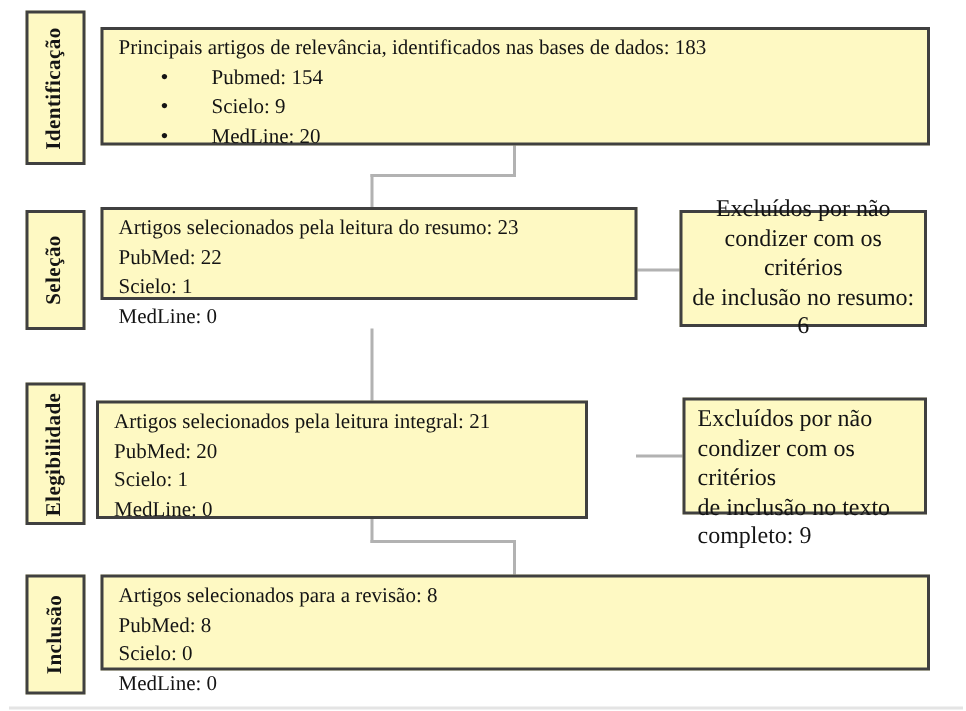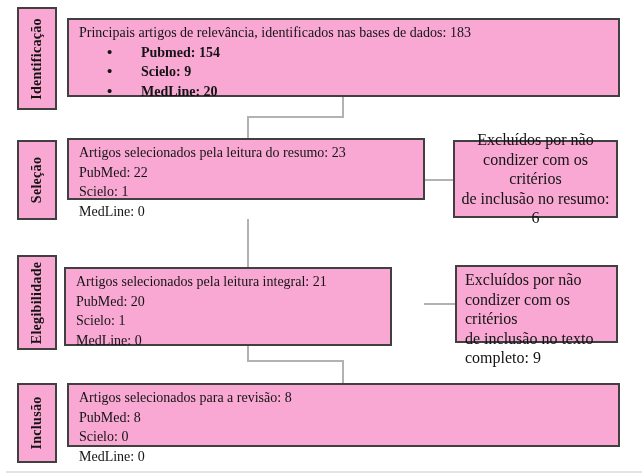--- a/index.html
+++ b/index.html
@@ -9,41 +9,41 @@
     height: 474px;
     background: #ffffff;
     font-family: "Liberation Serif", serif;
     color: #141414;
     overflow: hidden;
   }
   .box {
     position: absolute;
     box-sizing: border-box;
     border: 2px solid #404040;
-    background: #f9a8d4;
+    background: #fef9c3;
   }
   .label-box {
     display: flex;
     align-items: center;
     justify-content: center;
   }
   .rot {
     transform: rotate(-90deg);
     white-space: nowrap;
     font-weight: bold;
     font-size: 14px;
     letter-spacing: 0.3px;
   }
   .main {
     padding: 3px 10px 0 10px;
     font-size: 14px;
     line-height: 19.5px;
   }
   .main .line { white-space: nowrap; }
-  .bullet-row { padding-left: 28px; white-space: nowrap; font-weight: bold; }
+  .bullet-row { padding-left: 28px; white-space: nowrap; }
   .bullet {
     display: inline-block;
     width: 34px;
     font-size: 15px;
   }
   .excl {
     font-size: 16px;
     line-height: 19.5px;
   }
   .excl-center {

